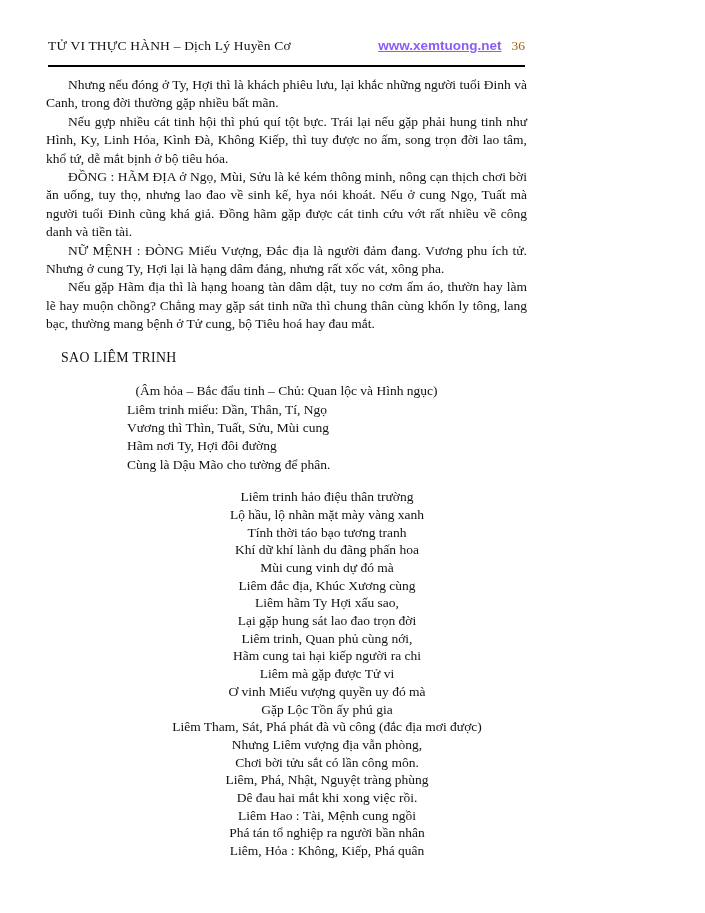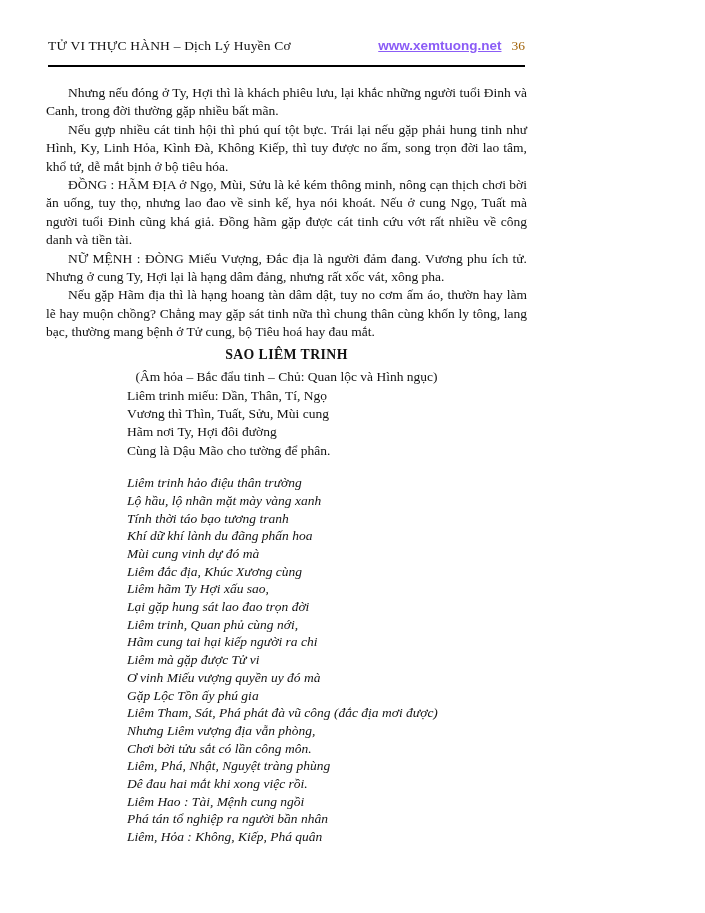--- a/index.html
+++ b/index.html
@@ -31,45 +31,44 @@
     font-size:13.5px;
     cursor:pointer;
   }
   .page-num{font-size:13.5px;color:#a16207;}
   .rule{
     border:none;
     border-top:2px solid #000;
     margin:11px 48px 0 48px;
   }
   .content{
-    padding:17px 46px 0 46px;
+    padding:9px 46px 0 46px;
     line-height:18.4px;
   }
   .para{
     margin:0;
     text-align:justify;
     text-indent:22px;
   }
   .section-title{
-    margin:4px;
-    text-align:center;
-    font-weight:bold;
+    margin:15px;
+    font-weight:normal;
     font-size:13.8px;
     letter-spacing:0.4px;
   }
   .section-subtitle{
     margin:0;
     text-align:center;
   }
   .quatrain{margin:0 0 0 81px;line-height:18.4px;}
   .quatrain p{margin:0;}
   .poem{
     margin:14px 0 0 81px;
-    font-style:italic;
     line-height:17.7px;
+    text-align:center;
   }
   .poem p{margin:0;}
 </style>
 </head>
 <body>
 
 <div class="page">
 
   <div class="header">
     <span class="header-left">TỬ VI THỰC HÀNH – Dịch Lý Huyền Cơ</span>

